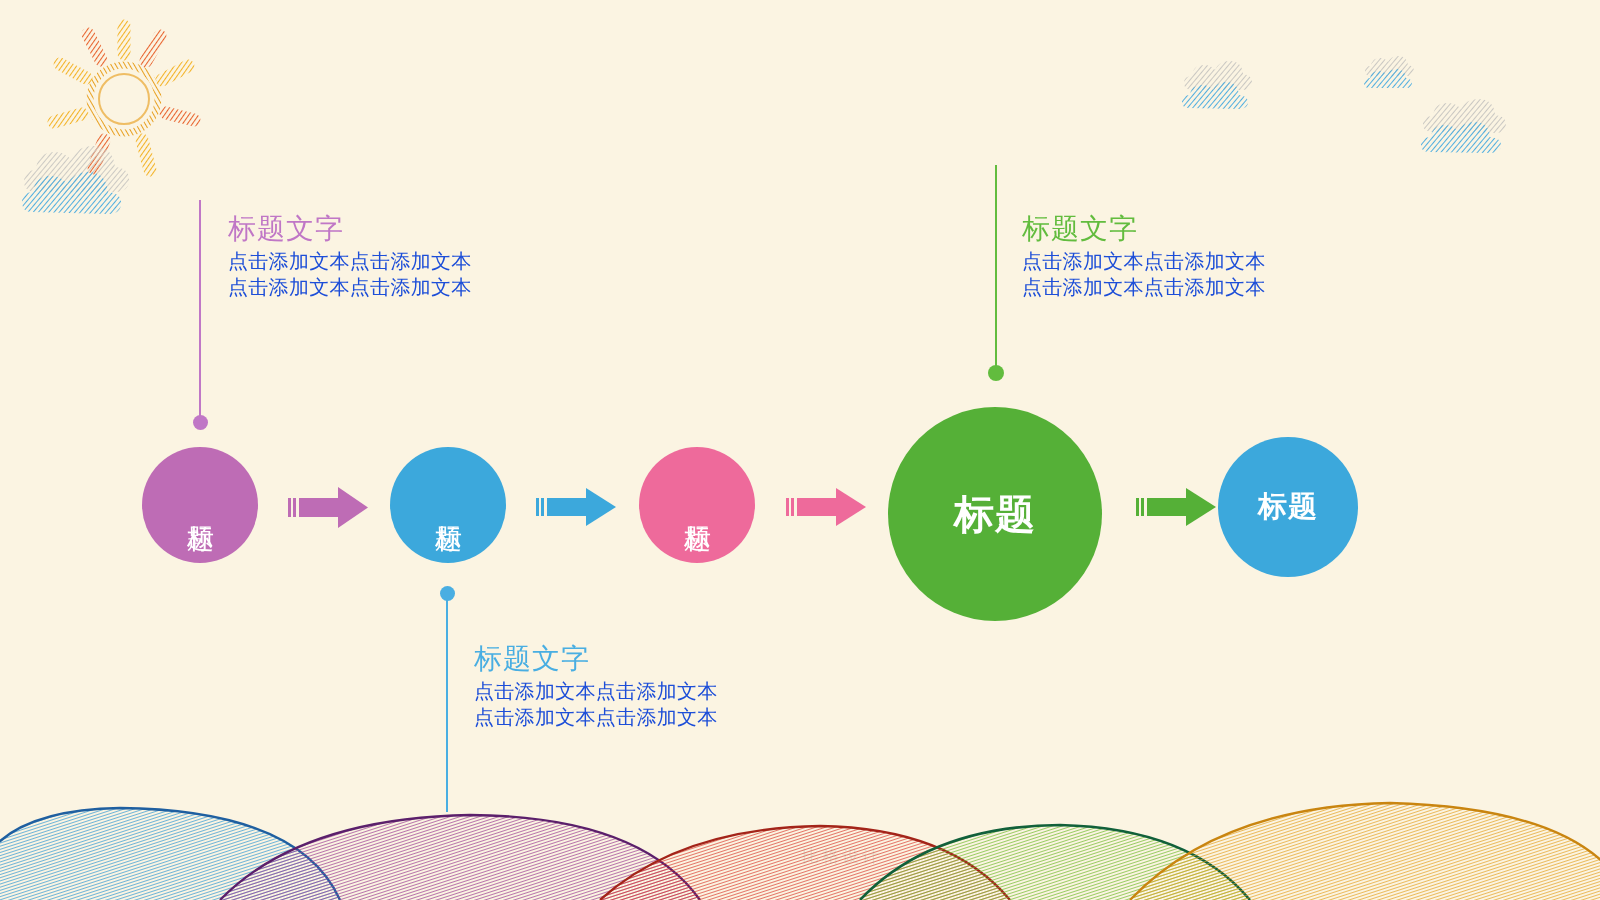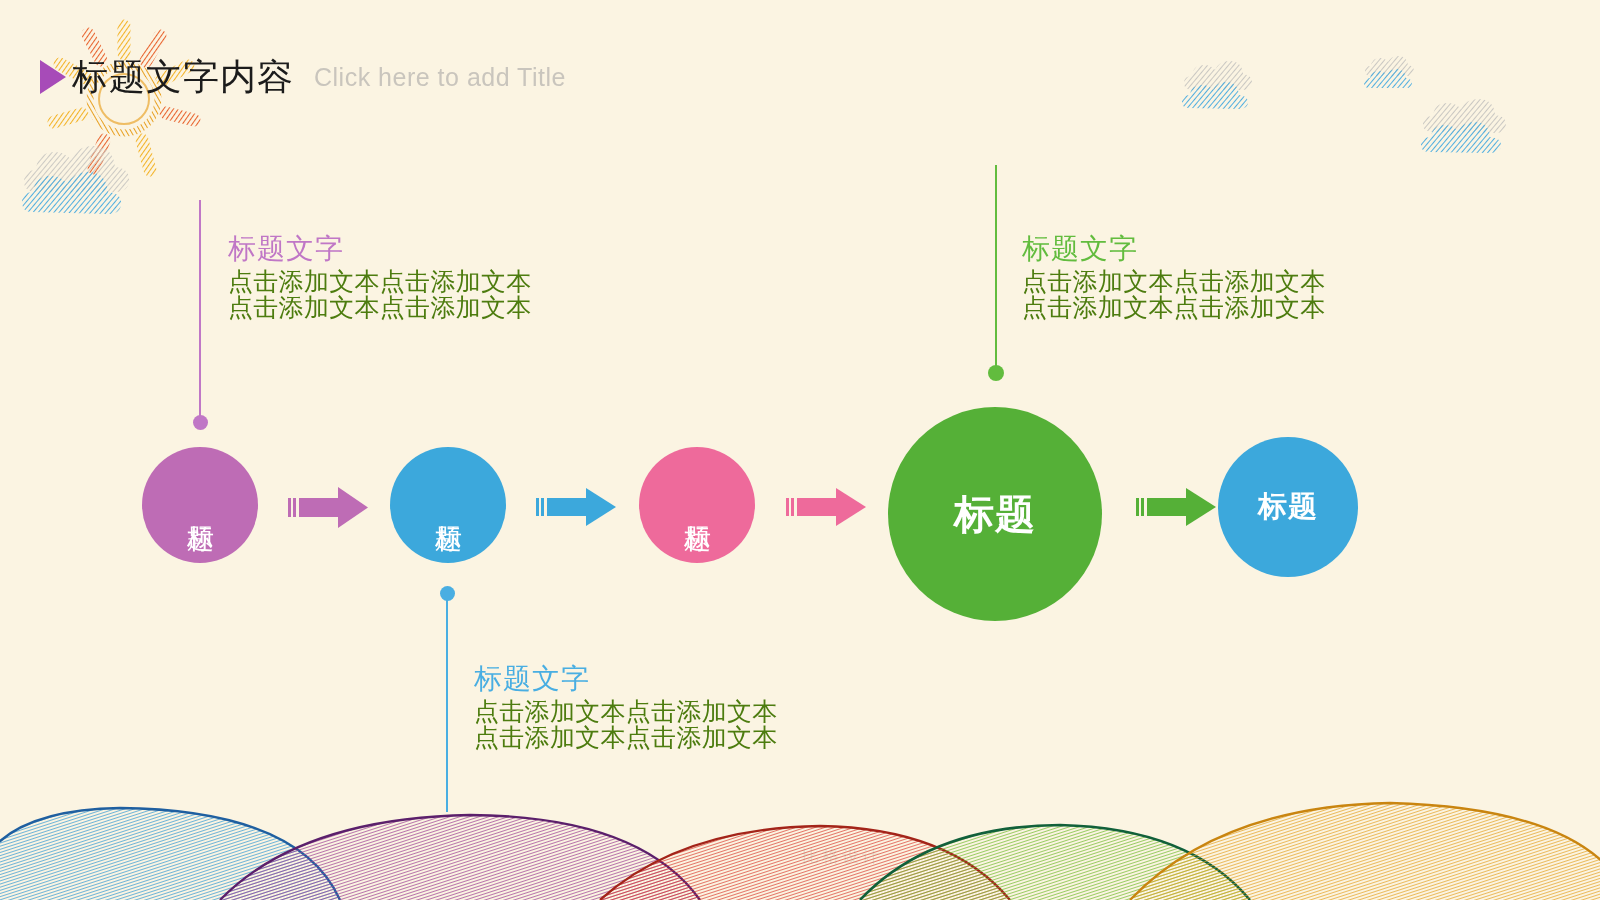--- a/index.html
+++ b/index.html
@@ -22,23 +22,23 @@
   #hills-deco{left:0;bottom:0;width:1600px;height:130px;}
 
   
   #header{position:absolute;left:40px;top:48px;height:58px;display:flex;align-items:center;z-index:6;}
   #title-bullet{width:0;height:0;border-left:26px solid #A74BB8;border-top:17px solid transparent;border-bottom:17px solid transparent;margin-right:6px;position:relative;top:0px;}
   #page-title{font-size:36px;color:#1b1b1b;letter-spacing:1px;line-height:40px;white-space:nowrap;
       font-family:"Liberation Sans","DejaVu Sans",sans-serif;}
   #page-subtitle{font-size:25px;color:#C9C5BD;margin-left:20px;white-space:nowrap;letter-spacing:.5px;}
 
   
-  .callout{position:absolute;z-index:5;margin-top:20px;}
+  .callout{position:absolute;z-index:5;}
   .callout-title{font-size:28px;line-height:34px;margin:0 0 2px 0;white-space:nowrap;letter-spacing:1px;}
-  .callout-line{font-size:25px;line-height:26px;color:#4d7c0f;white-space:nowrap;letter-spacing:.3px;}
+  .callout-line{font-size:20px;line-height:26px;color:#1d4ed8;white-space:nowrap;letter-spacing:.3px;}
 
   #callout-1{left:228px;top:212px;}
   #callout-1 .callout-title{color:#C077C6;}
   #callout-2{left:1022px;top:212px;}
   #callout-2 .callout-title{color:#62BC3E;}
   #callout-3{left:474px;top:642px;}
   #callout-3 .callout-title{color:#49AEE2;}
 
   
   .stem{position:absolute;z-index:4;}
@@ -178,25 +178,20 @@
 
     <path d="M860 130 Q 930 56 1060 55 Q 1190 58 1250 130 Z" fill="url(#hhGreen)" opacity=".92"></path>
     <path d="M860 130 Q 930 56 1060 55 Q 1190 58 1250 130" fill="none" stroke="#11603A" stroke-width="2.6"></path>
 
     <path d="M1130 130 Q 1220 36 1390 33 Q 1590 38 1630 130 Z" fill="url(#hhOrange)" opacity=".92"></path>
     <path d="M1130 130 Q 1220 36 1390 33 Q 1590 38 1630 130" fill="none" stroke="#C98510" stroke-width="2.4"></path>
   </svg>
 
   <div id="watermark">比格设计</div>
 
-  <div id="header">
-    <div id="title-bullet"></div>
-    <div id="page-title">标题文字内容</div>
-    <div id="page-subtitle">Click here to add Title</div>
-  </div>
 
   <div class="stem" id="stem-1">
     <div class="bar"></div>
     <div class="knob"></div>
   </div>
   <div class="stem" id="stem-2">
     <div class="bar"></div>
     <div class="knob"></div>
   </div>
   <div class="stem" id="stem-3">

